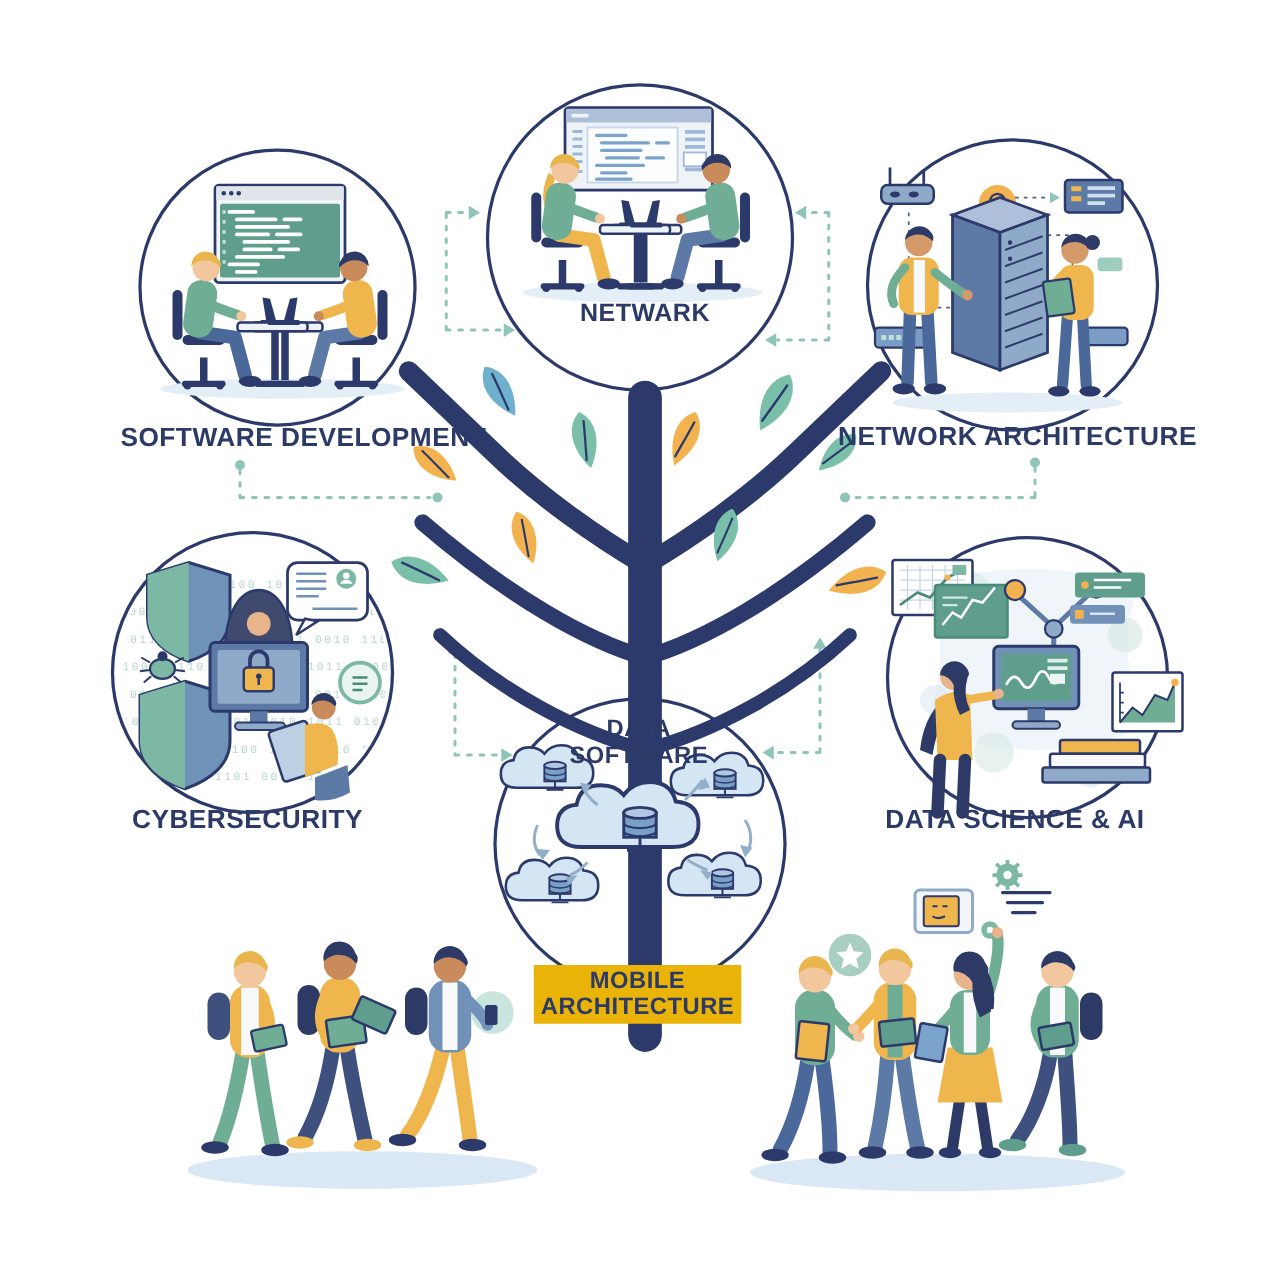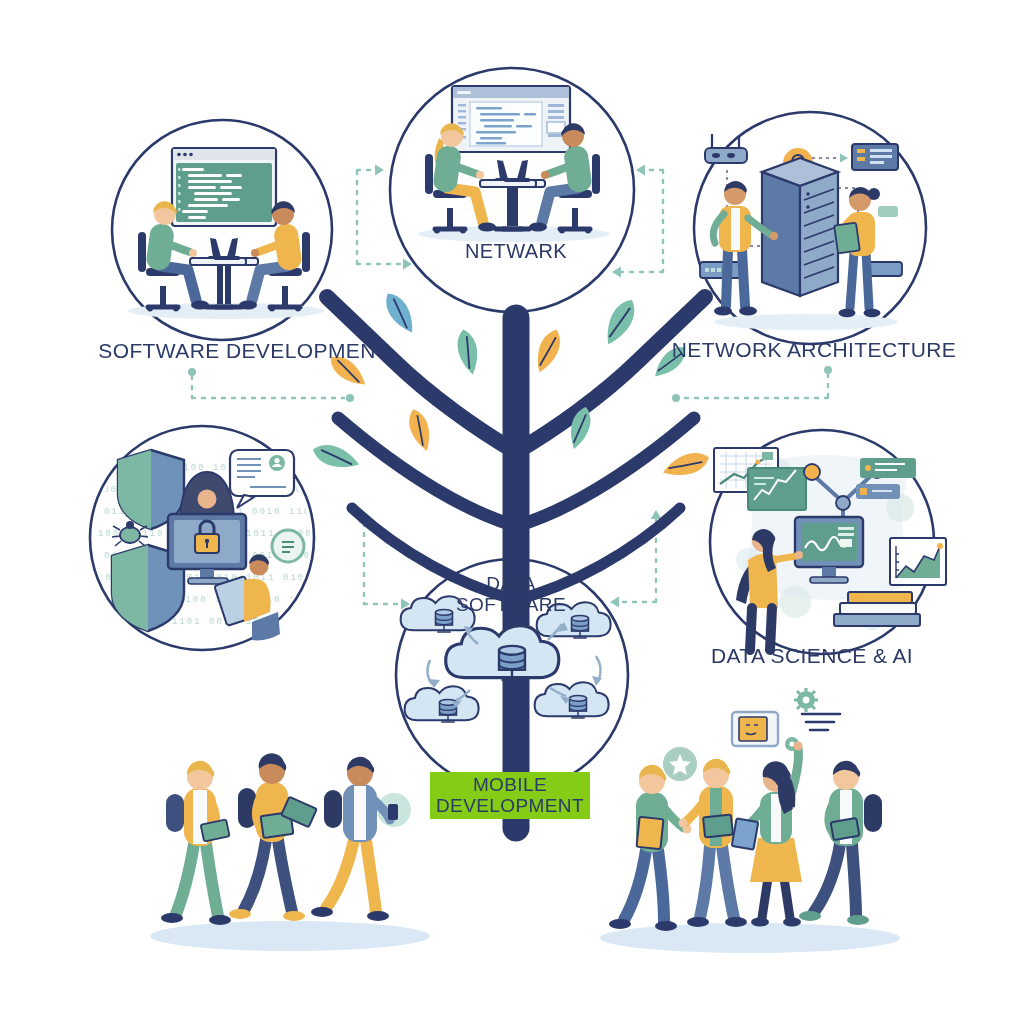--- a/index.html
+++ b/index.html
@@ -1,23 +1,23 @@
 <!DOCTYPE html>
 <html><head>
 <meta charset="utf-8">
 <style>
   html,body{margin:0;padding:0;background:#ffffff;}
   #canvas{position:relative;width:1024px;height:1024px;background:#ffffff;overflow:hidden;
           font-family:"Liberation Sans",sans-serif;}
   #art{position:absolute;left:0;top:0;}
-  .lbl{position:absolute;font-weight:400;color:#2b3a66;text-align:center;
+  .lbl{position:absolute;font-weight:700;color:#2b3a66;text-align:center;
        letter-spacing:.4px;font-size:21px;line-height:1.12;}
   .lbl-inside{font-size:20px;}
   .lbl-two{font-size:19px;}
-  .lbl-mobile{background:#84cc16;padding:2px 6px;}
+  .lbl-mobile{background:#eab308;padding:2px 6px;}
   .vein{fill:none;stroke:#2c3a6b;stroke-width:1.8;stroke-linecap:round;}
   .dash{fill:none;stroke:#8fc5b9;stroke-width:2.4;stroke-dasharray:3 7;stroke-linecap:round;}
   .ndash{fill:none;stroke:#2c3a6b;stroke-width:1.4;stroke-dasharray:3 4;opacity:.8;}
   .branch{fill:none;stroke:#2c3a6b;stroke-linecap:round;}
   .circle-node{fill:#ffffff;stroke:#2c3a6b;stroke-width:2.6;}
   .binary{font-family:"Liberation Mono","DejaVu Sans Mono",monospace;font-size:9px;
           fill:#b9d7d0;letter-spacing:2px;}
 </style>
 </head>
 <body>
@@ -537,25 +537,26 @@
       <rect x="-14" y="-102" width="26" height="18" rx="2" fill="#5f9e8d" stroke="#2c3a6b" stroke-width="2" transform="rotate(-10 -1 -93)"></rect>
       <circle cx="0" cy="-145" r="13" fill="#f3c79e"></circle>
       <path d="M-13 -147 a13 13 0 0 1 25 -6 q4 5 1 8 a17 17 0 0 0 -26 -2 z" fill="#2e3a66"></path>
     </g>
   </g>
 </svg>
 
 <div class="lbl" style="left:29px;top:339px;width:360px;text-align:right;">SOFTWARE DEVELOPMENT</div>
 <div class="lbl lbl-inside" style="left:396px;top:240px;width:240px;">NETWARK</div>
 <div class="lbl" style="left:634px;top:338px;width:360px;">NETWORK ARCHITECTURE</div>
+<div class="lbl" style="left:38px;top:644px;width:320px;">CYBERSECURITY</div>
 <div class="lbl" style="left:652px;top:644px;width:320px;">DATA SCIENCE &amp; AI</div>
 <div class="lbl lbl-two" style="left:411px;top:573px;width:200px;">
   <div>DATA</div>
   <div>SOFTWARE</div>
 </div>
 <div class="lbl lbl-two" style="left:400px;top:772px;width:220px;">
   <div class="lbl-mobile" style="display:inline-block;">
     <div>MOBILE</div>
-    <div>DEVELOPMENT</div>
+    <div>ARCHITECTURE</div>
   </div>
 </div>
 
 </div>
 
 </body></html>

